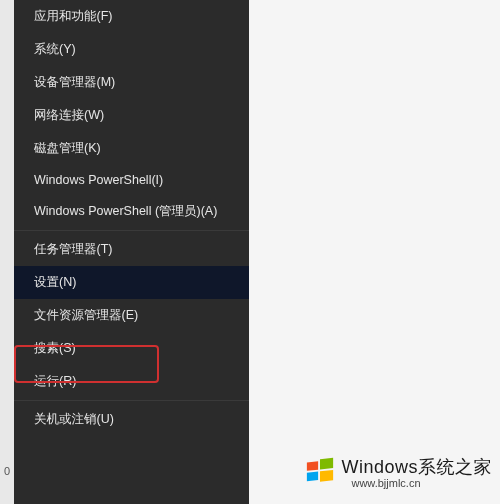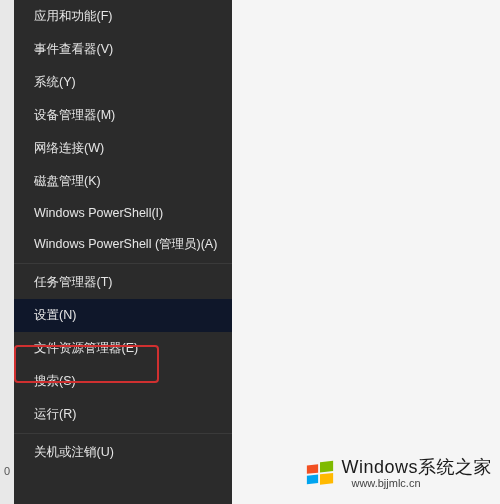--- a/index.html
+++ b/index.html
@@ -24,21 +24,21 @@
       position: absolute;
       left: 4px;
       bottom: 27px;
       font-size: 11px;
       color: #555;
     }
     .context-menu {
       position: absolute;
       left: 14px;
       top: 0;
-      width: 218px;
+      width: 235px;
       background: #2b2b2b;
       color: #e6e6e6;
       display: flex;
       flex-direction: column;
       height: 100%;
     }
     .menu-item {
       padding: 8px 20px;
       cursor: default;
       font-size: 12.5px;
@@ -57,21 +57,21 @@
       border: 2px solid #d03030;
       border-radius: 4px;
       pointer-events: none;
       z-index: 5;
     }
     .watermark {
       position: absolute;
       right: 8px;
       bottom: 14px;
       display: flex;
-      align-items: flex-end;
+      align-items: flex-start;
       color: #1a1a1a;
       z-index: 3;
     }
     .watermark .logo-icon {
       width: 30px;
       height: 30px;
       margin-right: 6px;
     }
     .watermark .brand {
       font-size: 18px;
@@ -87,21 +87,20 @@
   </style>
 </head>
 <body>
 
 <div class="left-gutter">
   <span class="gutter-zero">0</span>
 </div>
 
 <div class="context-menu">
     <div class="menu-item">应用和功能(F)</div>
-    <div class="menu-item">事件查看器(V)</div>
     <div class="menu-item">系统(Y)</div>
     <div class="menu-item">设备管理器(M)</div>
     <div class="menu-item">网络连接(W)</div>
     <div class="menu-item">磁盘管理(K)</div>
     <div class="menu-item">Windows PowerShell(I)</div>
     <div class="menu-item">Windows PowerShell (管理员)(A)</div>
     <div class="separator"></div>
     <div class="menu-item">任务管理器(T)</div>
     <div class="menu-item hovered">设置(N)</div>
     <div class="menu-item">文件资源管理器(E)</div>

